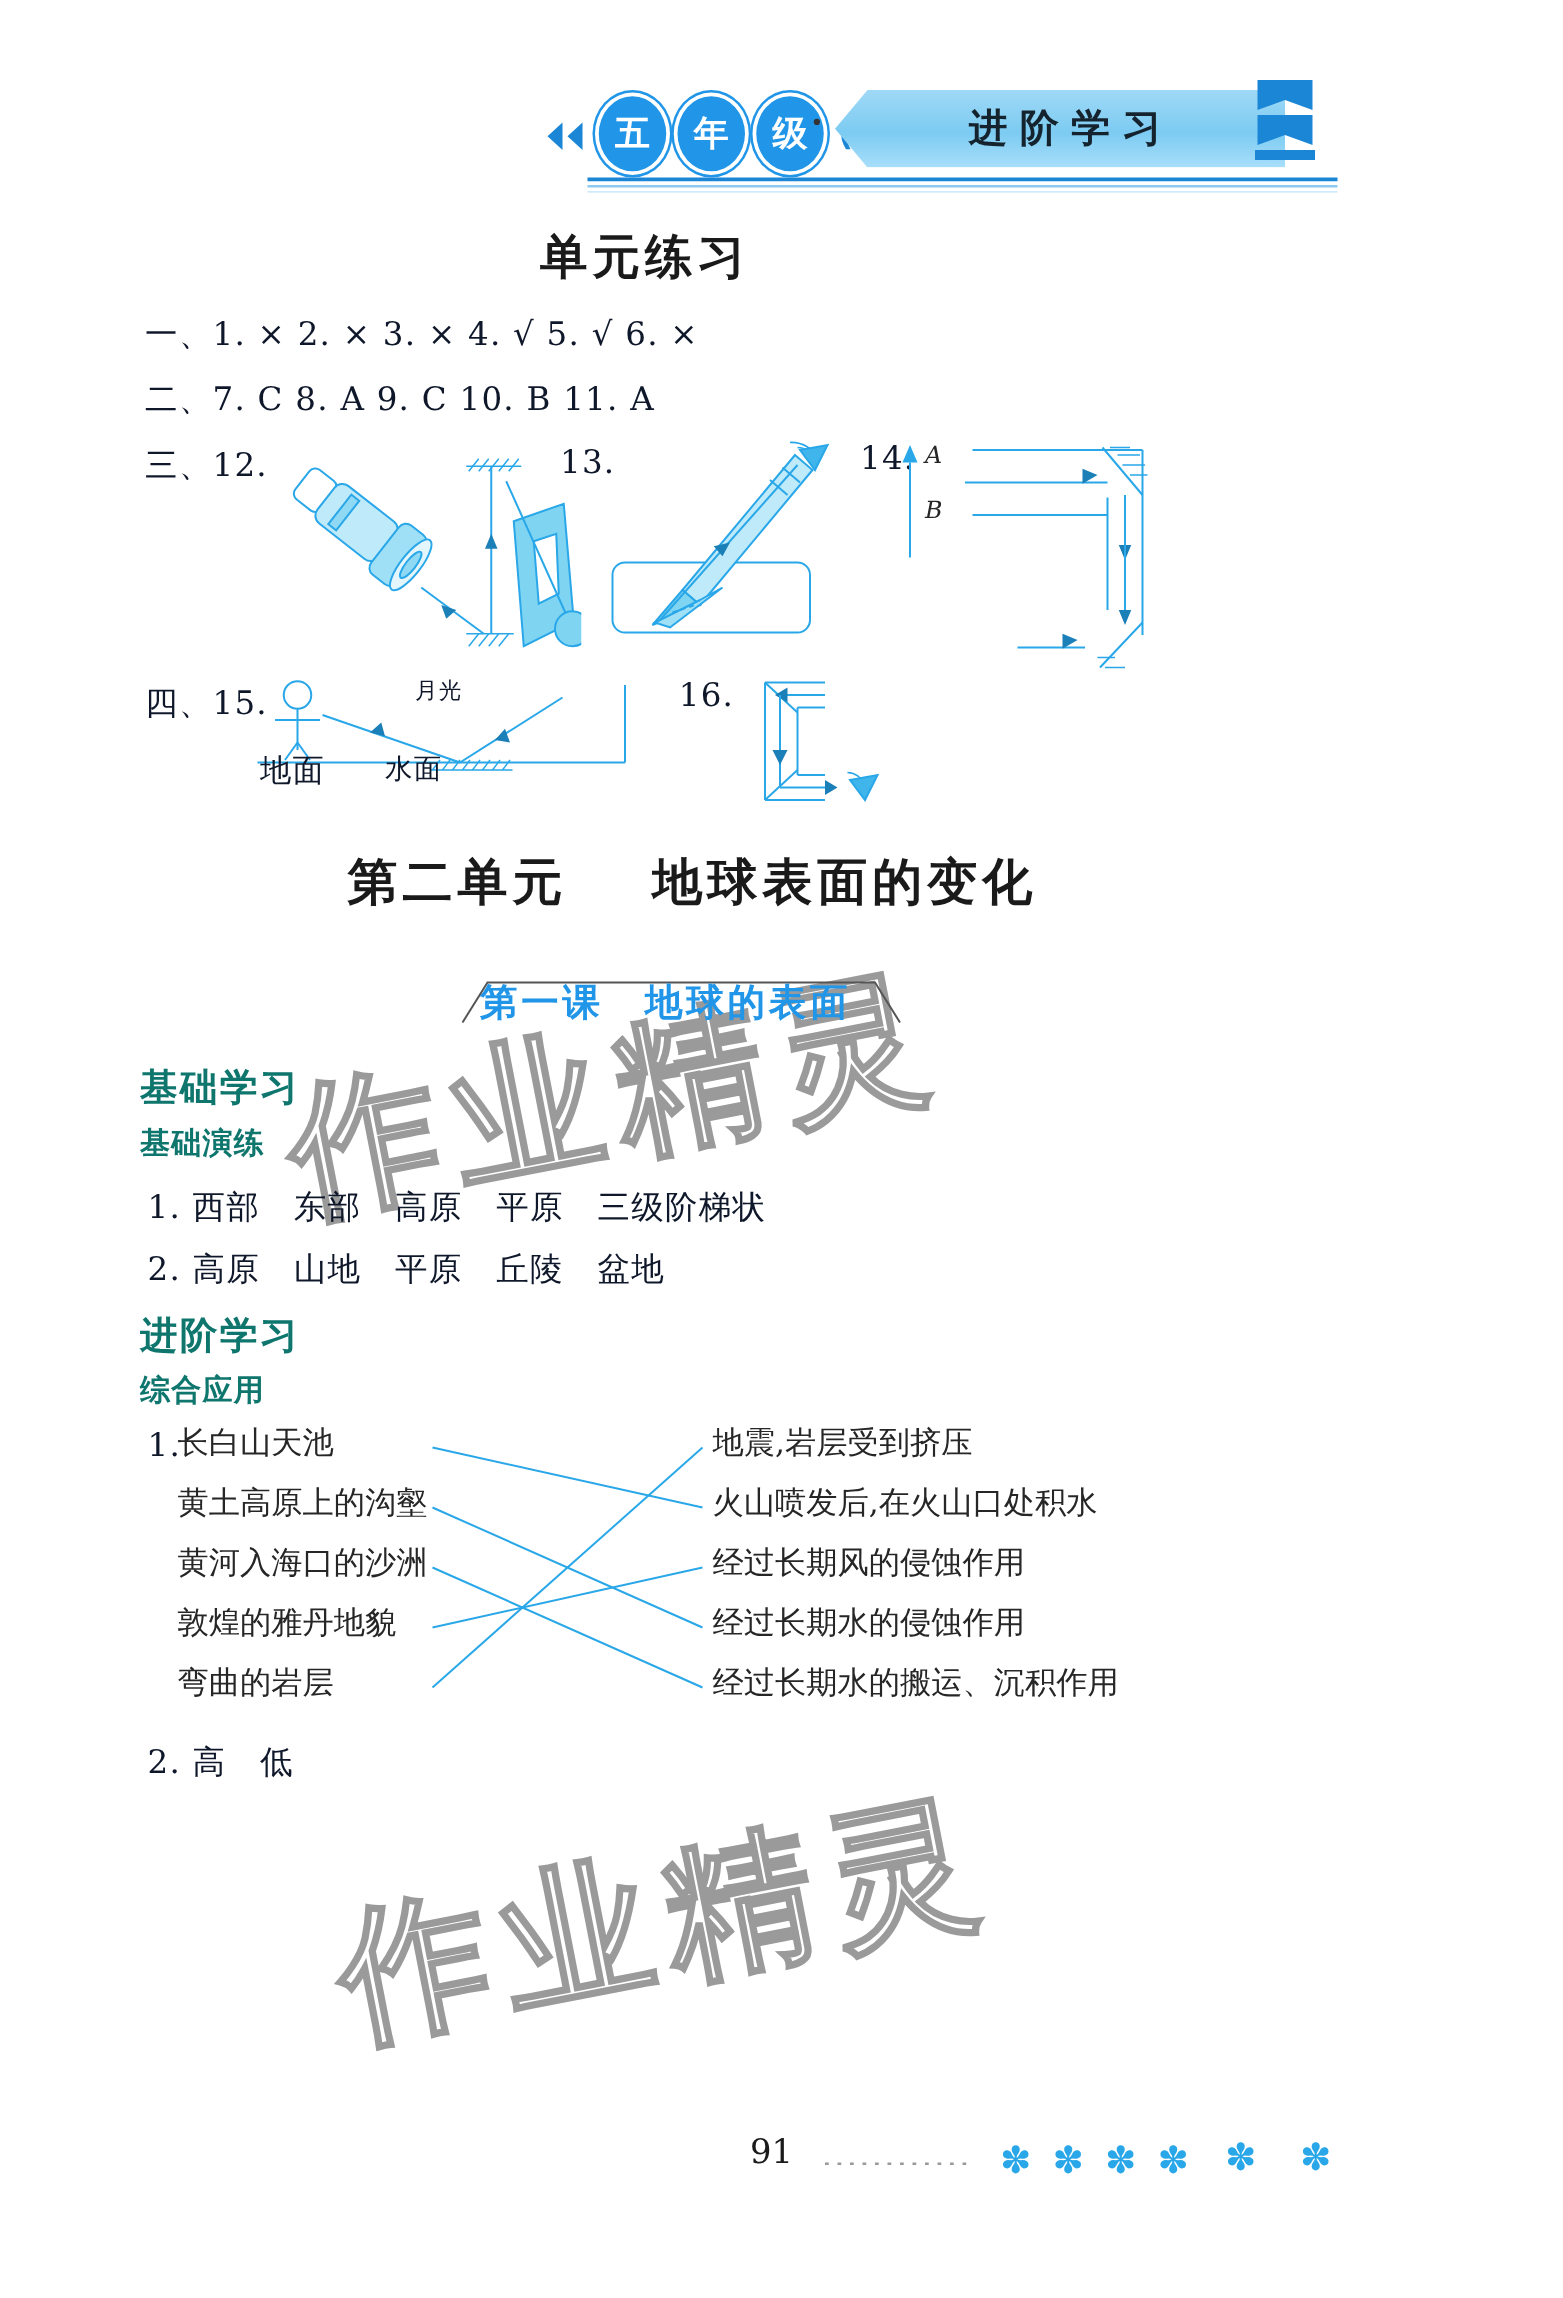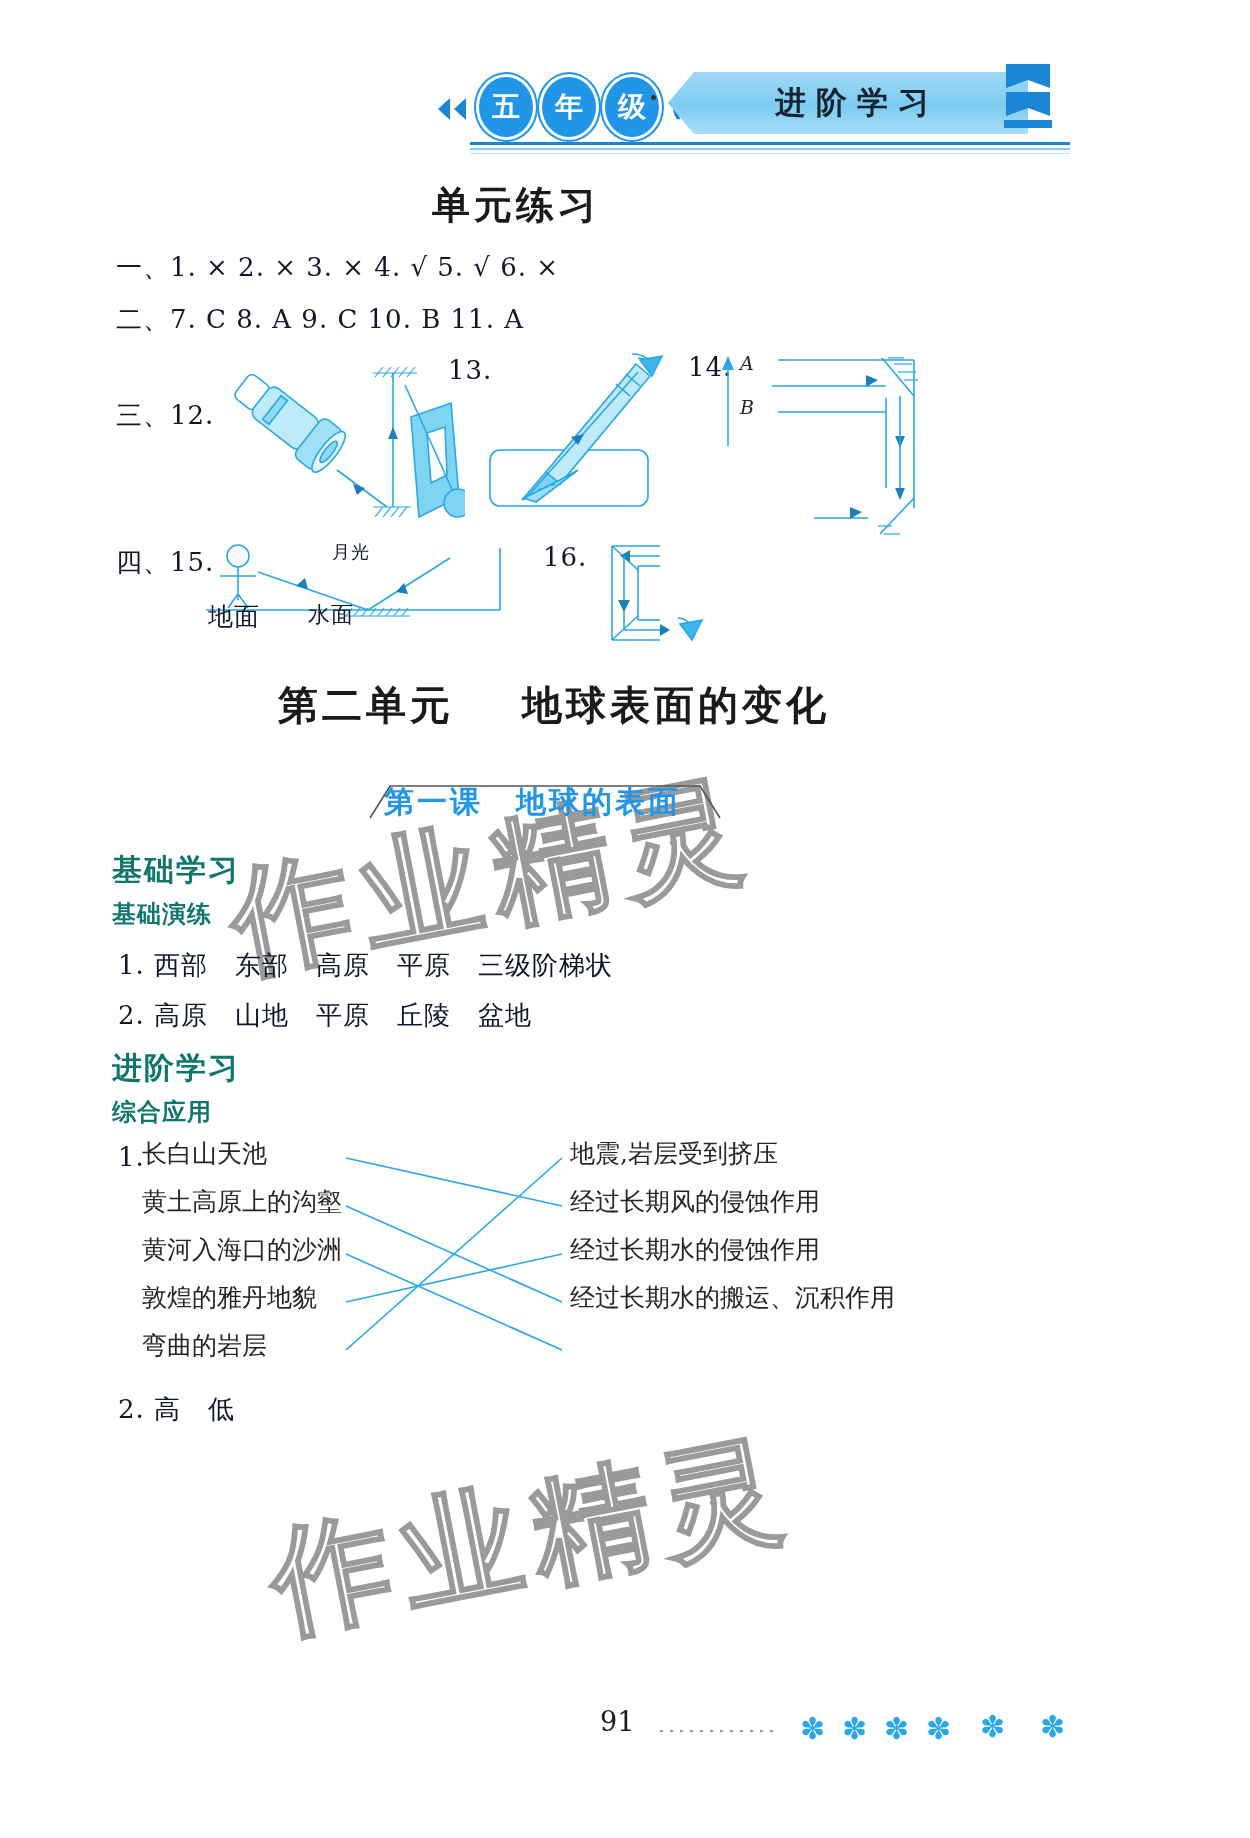--- a/index.html
+++ b/index.html
@@ -151,21 +151,21 @@
   <div class="h-unit" style="left:432px;top:180px;font-size:38px;letter-spacing:4px;">单元练习</div>
 
   <div class="ansline" style="left:116px;top:250px;">
     <span>一、</span><span>1. ×    2. ×    3. ×    4. √    5. √    6. ×</span>
   </div>
 
   <div class="ansline" style="left:116px;top:302px;">
     <span>二、</span><span>7. C    8. A    9. C    10. B    11. A</span>
   </div>
 
-  <div class="ansline" style="left:116px;top:355px;margin-top:43px;">三、12.</div>
+  <div class="ansline" style="left:116px;top:355px;">三、12.</div>
 
   <div class="diagram" style="left:215px;top:355px;width:250px;height:170px;">
     <svg width="250" height="170" viewBox="0 0 250 170">
       <g stroke="#29a7e8" fill="none" stroke-width="1.6">
 
         <g transform="rotate(38 60 55)">
           <rect x="18" y="40" width="26" height="30" rx="6" fill="#ffffff"></rect>
           <rect x="42" y="36" width="62" height="38" rx="8" fill="#bfeaf9"></rect>
           <rect x="56" y="40" width="8" height="30" fill="#8fd9f4"></rect>
           <rect x="102" y="30" width="26" height="50" rx="7" fill="#9fe0f7"></rect>
@@ -379,20 +379,21 @@
     <div class="match-left">
       <div class="mitem" style="margin-left:22px;">长白山天池</div>
       <div class="mitem" style="margin-left:22px;">黄土高原上的沟壑</div>
       <div class="mitem" style="margin-left:22px;">黄河入海口的沙洲</div>
       <div class="mitem" style="margin-left:22px;">敦煌的雅丹地貌</div>
       <div class="mitem" style="margin-left:22px;">弯曲的岩层</div>
     </div>
 
     <div class="match-right">
       <div class="mitem">地震,岩层受到挤压</div>
+      <div class="mitem">火山喷发后,在火山口处积水</div>
       <div class="mitem">经过长期风的侵蚀作用</div>
       <div class="mitem">经过长期水的侵蚀作用</div>
       <div class="mitem">经过长期水的搬运、沉积作用</div>
     </div>
   </div>
 
   <div class="ansline" style="left:118px;top:1392px;">2. 高　低</div>
 
   <div class="wm wm2">作业精灵</div>
 

